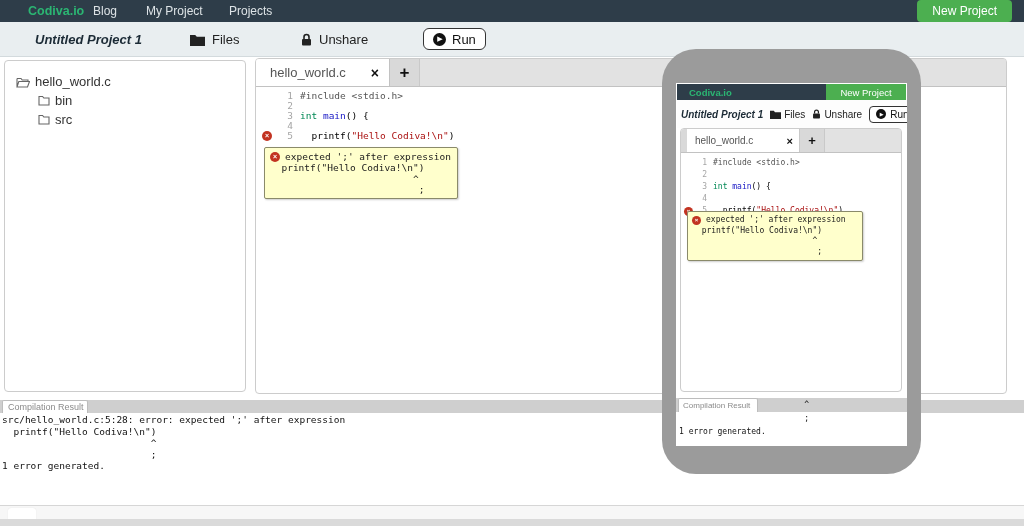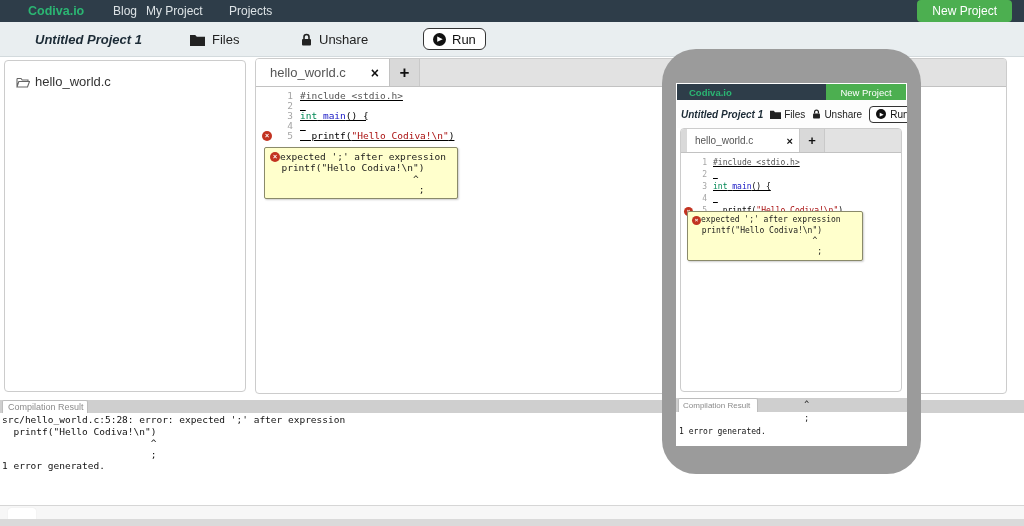--- a/index.html
+++ b/index.html
@@ -5,21 +5,21 @@
   * { margin:0; padding:0; box-sizing:border-box; }
   html,body { width:1024px; height:526px; background:#fff; overflow:hidden;
     font-family:"Liberation Sans", sans-serif; }
   #app { position:relative; width:1024px; height:526px; background:#fff; }
 
   
   .navbar { position:absolute; left:0; top:0; width:1024px; height:22px;
     background:var(--navbar-bg); display:flex; align-items:center; }
   .brand { position:absolute; left:28px; color:var(--brand); font-size:12.5px; font-weight:bold; cursor:pointer; }
   .nav-item { position:absolute; color:#dde3e6; font-size:12px; cursor:pointer; text-decoration:none; }
-  .nav-blog { left:113px; } .nav-myprojects { left:146px; } .nav-tutorials { left:229px; }
+  .nav-blog { left:93px; } .nav-myprojects { left:146px; } .nav-tutorials { left:229px; }
   .btn-new-project { position:absolute; right:12px; top:0; height:22px; padding:0 15px;
     background:var(--new-project); color:#fff; font-size:12px; border:none; border-radius:4px; cursor:pointer; }
 
   
   .toolbar { position:absolute; left:0; top:22px; width:1024px; height:35px;
     background:var(--toolbar-bg); border-bottom:1px solid #d3dadd; }
   .proj-title { position:absolute; left:35px; top:10px; font-size:13px; font-style:italic; font-weight:bold; color:#1c2b36; }
   .tool-item { position:absolute; top:10px; display:flex; align-items:center; gap:7px;
     font-size:13px; color:#222; cursor:pointer; }
   .tool-files { left:190px; } .tool-unshare { left:301px; }
@@ -50,37 +50,37 @@
 
   
   .code { font-family:"DejaVu Sans Mono", monospace; }
   .code-desktop { padding-top:4px; font-size:9.5px; line-height:10px; }
   .code-desktop .cl { height:10px; }
   .cl { display:flex; align-items:center; }
   .err-slot { flex:none; display:flex; align-items:center; }
   .code-desktop .err-slot { width:26px; padding-left:6px; }
   .ln { flex:none; text-align:right; color:#a5a5a5; }
   .code-desktop .ln { width:11px; }
-  .ct { white-space:pre; color:#000;text-decoration:underline; }
+  .ct { white-space:pre; color:#000; }
   .code-desktop .ct { margin-left:7px; }
   .c-meta { color:var(--code-meta); }
   .c-type { color:var(--code-type); }
   .c-def { color:var(--code-def); }
   .c-string { color:var(--code-string); }
   .c-plain { color:#000; }
   .err-ic { display:inline-flex; align-items:center; justify-content:center; flex:none;
     width:10px; height:10px; border-radius:50%; background:var(--error); color:#fff;
     font-weight:bold; font-size:7px; font-family:"Liberation Sans",sans-serif; }
 
   
   .tooltip { position:absolute; background:var(--tooltip-bg); border:1px solid #8a8a6a;
     border-radius:2px; box-shadow:1px 1px 2px rgba(0,0,0,.2);
     font-family:"DejaVu Sans Mono", monospace; color:#1a1a1a; }
   .tt-desktop { left:8px; top:88px; width:194px; padding:3px 5px; font-size:9.5px; line-height:11px; }
-  .t-title { display:flex; align-items:center; }
+  .t-title { display:flex; align-items:center; gap:5px; }
   .t-pre { font-family:inherit; font-size:inherit; line-height:inherit; white-space:pre; }
 
   
   .comp-strip { position:absolute; left:0; top:400px; width:1024px; height:13px; background:#cfcfcf; }
   .comp-tab { position:absolute; left:2px; top:0; width:86px; height:13px; background:#fff;
     border:1px solid #bdbdbd; border-bottom:none; border-radius:2px 2px 0 0;
     font-size:9px; color:#8b8b8b; padding-left:5px; line-height:12px; cursor:pointer; }
   .comp-out { position:absolute; left:2px; top:414px; font-family:"DejaVu Sans Mono", monospace;
     font-size:9.5px; line-height:11.5px; color:#111; white-space:pre; }
 
@@ -168,20 +168,32 @@
       <span>Run</span>
     </button>
   </div>
 
   <aside class="sidebar">
     <div class="tree-row tree-root">
       <svg class="icon-svg" width="14" height="12" viewBox="0 0 14 12">
           <path d="M1 2.5 h4 l1.2 1.5 H12 v1.5 M1 11 l1.8-5.5 H13.5 L11.5 11 z M1 11 V2.5" fill="none" stroke="#666" stroke-width="1.1"></path>
         </svg>
       <span>hello_world.c</span>
+    </div>
+    <div class="tree-row tree-child">
+      <svg class="icon-svg" width="12" height="11" viewBox="0 0 12 11">
+          <path d="M1 1.5 h3.6 l1.2 1.5 H11 V10 H1 z" fill="none" stroke="#666" stroke-width="1.1"></path>
+        </svg>
+      <span>bin</span>
+    </div>
+    <div class="tree-row tree-child">
+      <svg class="icon-svg" width="12" height="11" viewBox="0 0 12 11">
+          <path d="M1 1.5 h3.6 l1.2 1.5 H11 V10 H1 z" fill="none" stroke="#666" stroke-width="1.1"></path>
+        </svg>
+      <span>src</span>
     </div>
   </aside>
 
   <section class="editor">
     <div class="tabbar">
       <div class="tab-active">
         <span>hello_world.c</span>
         <span class="tab-close">×</span>
       </div>
       <div class="tab-plus">+</div>

